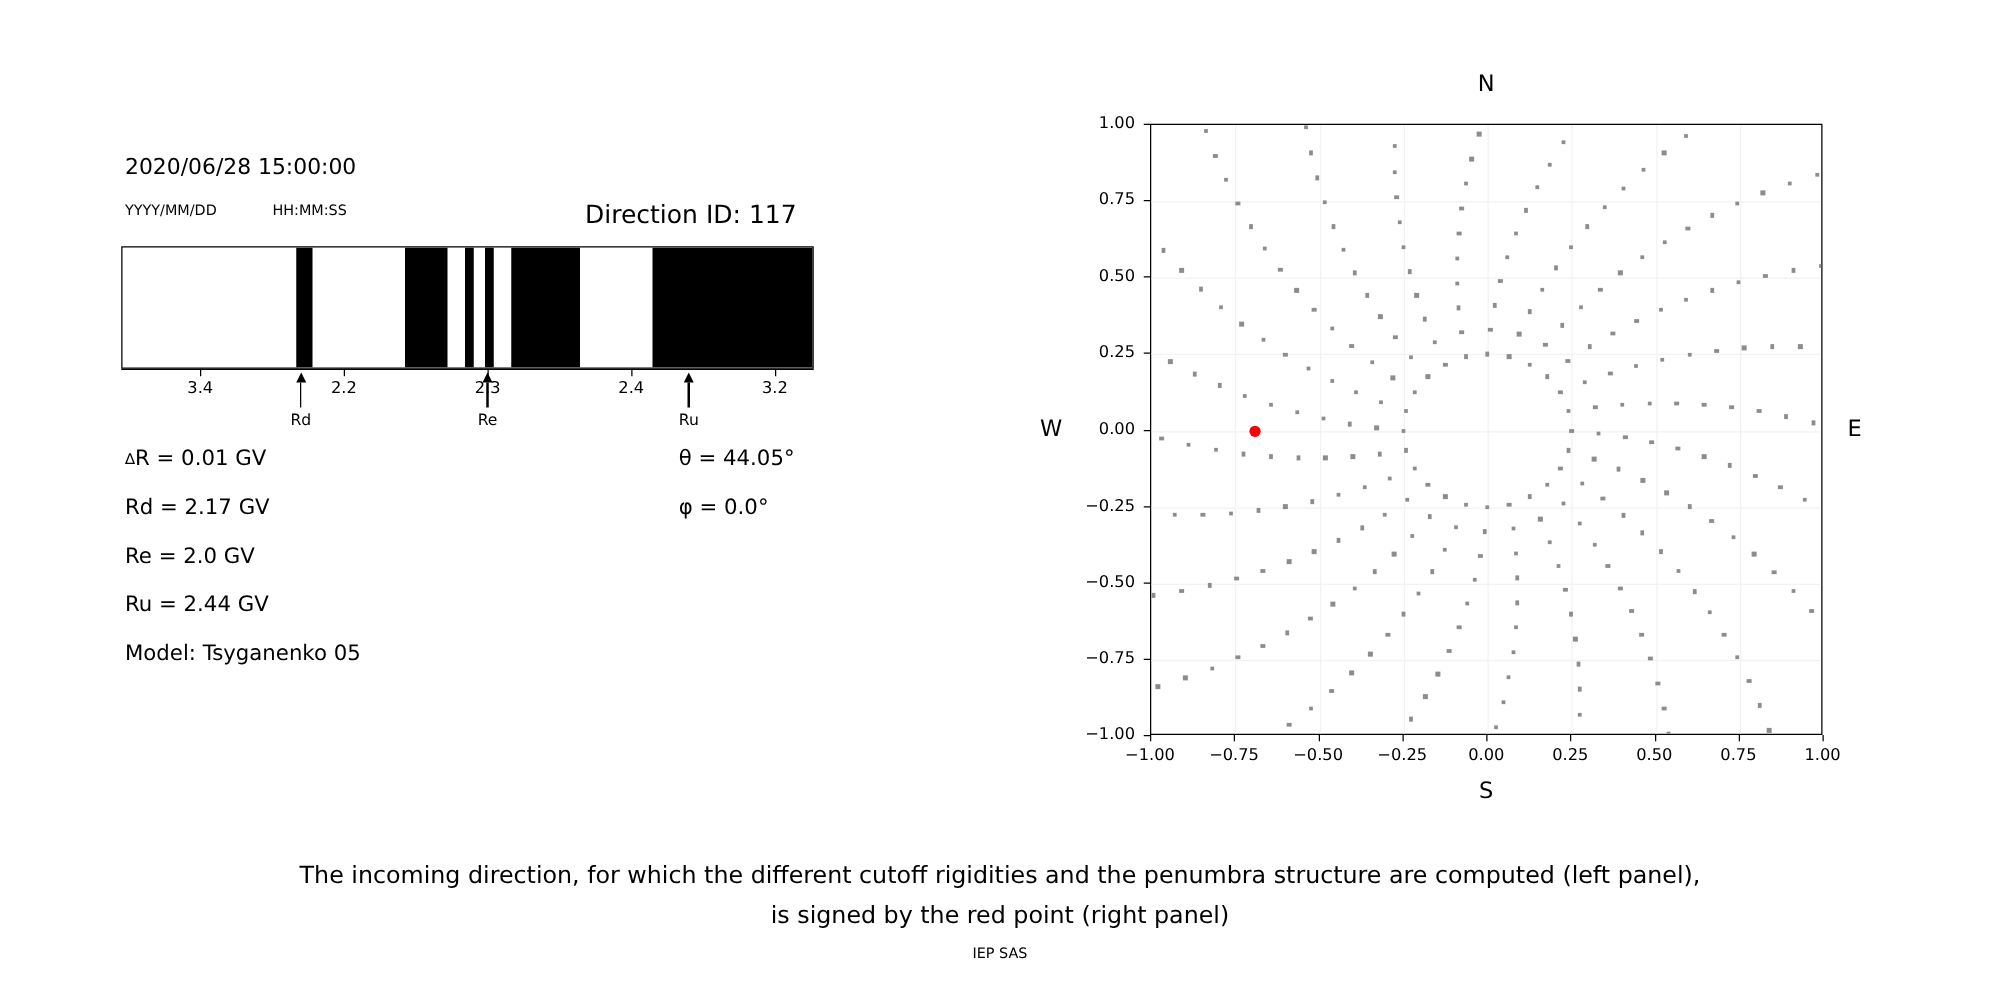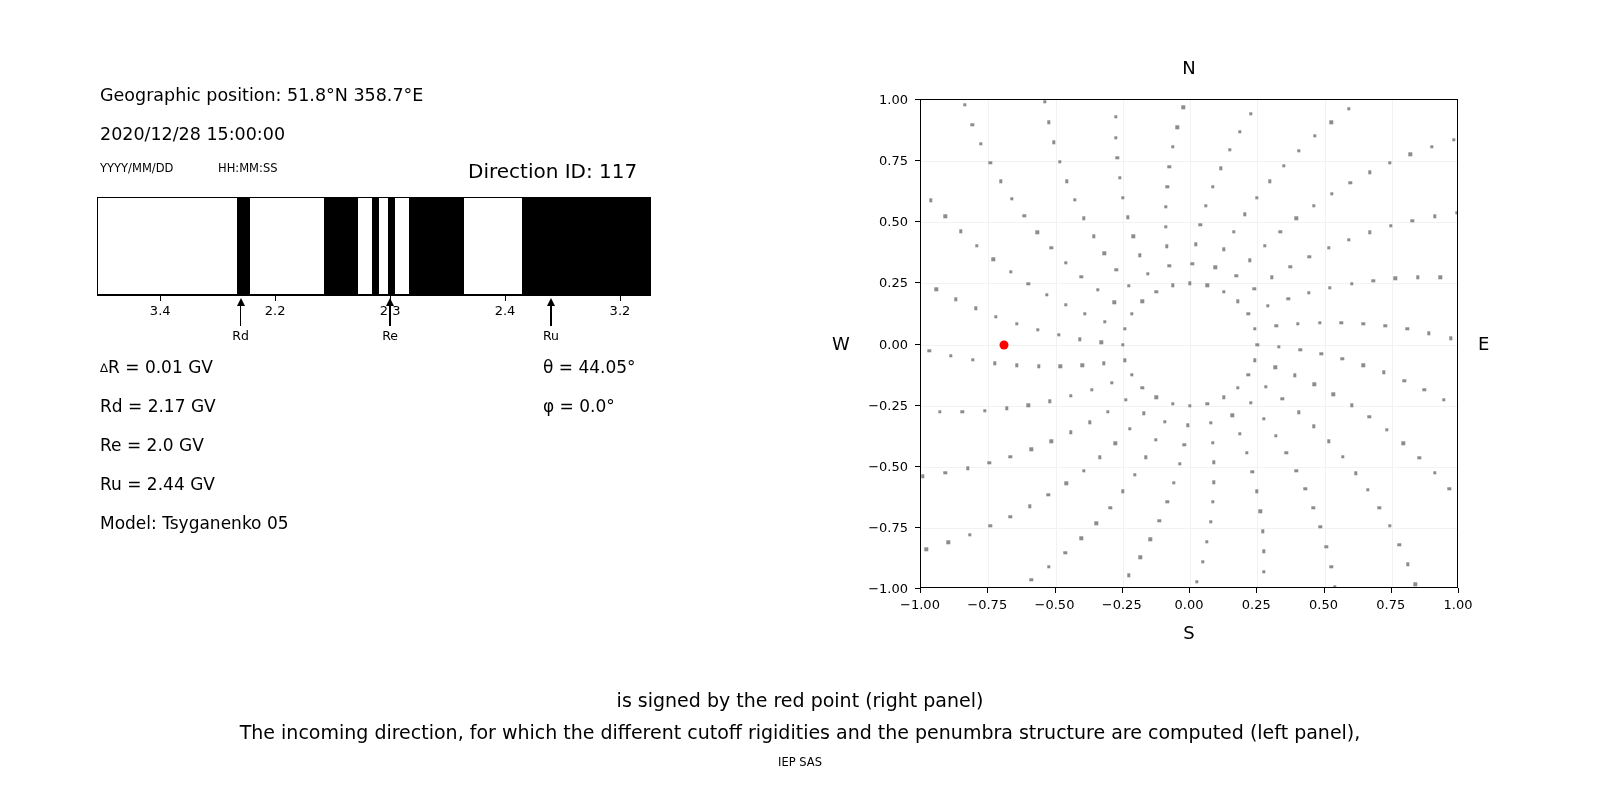--- a/index.html
+++ b/index.html
@@ -189,23 +189,22 @@
     width: 1600px;
     text-align: center;
     font-size: 11.5px;
   }
 </style>
 </head>
 <body>
 
 <div id="left-panel">
 
-  <div class="txt" id="geo-position">Geographic position: 51.8°N 358.7°E</div>
-
-  <div class="txt" id="datetime">2020/12/28 15:00:00</div>
+
+  <div class="txt" id="datetime">2020/06/28 15:00:00</div>
 
   <div class="txt" id="fmt-date">YYYY/MM/DD</div>
 
   <div class="txt" id="fmt-time">HH:MM:SS</div>
 
   <div class="txt" id="direction-id">Direction ID: 117</div>
 
   <div id="penumbra-wrap">
     <div id="penumbra-bar">
         <div class="band" style="left: 138.5px; width: 13.7925px;"></div>
@@ -592,17 +591,17 @@
       <div style="position: absolute; left: 523.5px; top: 597px; font-size: 13px; transform: translateX(-50%); white-space: nowrap;">0.50</div>
       <div style="position: absolute; left: 590.75px; top: 588px; width: 1px; height: 5px; background: rgb(0, 0, 0);"></div>
       <div style="position: absolute; left: 590.75px; top: 597px; font-size: 13px; transform: translateX(-50%); white-space: nowrap;">0.75</div>
       <div style="position: absolute; left: 658px; top: 588px; width: 1px; height: 5px; background: rgb(0, 0, 0);"></div>
       <div style="position: absolute; left: 658px; top: 597px; font-size: 13px; transform: translateX(-50%); white-space: nowrap;">1.00</div>
     </div>
 
 </div>
 
 <div id="caption">
+  <div>The incoming direction, for which the different cutoff rigidities and the penumbra structure are computed (left panel),</div>
   <div>is signed by the red point (right panel)</div>
-  <div>The incoming direction, for which the different cutoff rigidities and the penumbra structure are computed (left panel),</div>
 </div>
 
 <div id="footer">IEP SAS</div>
 
 </body></html>

